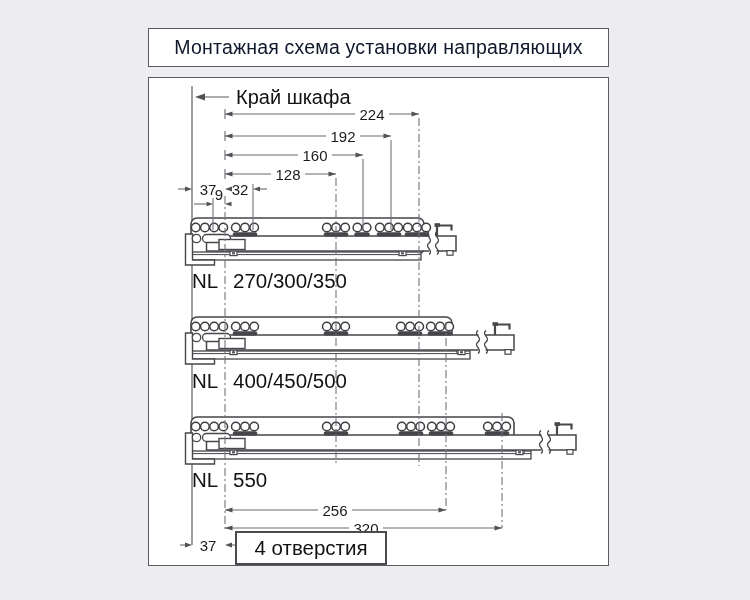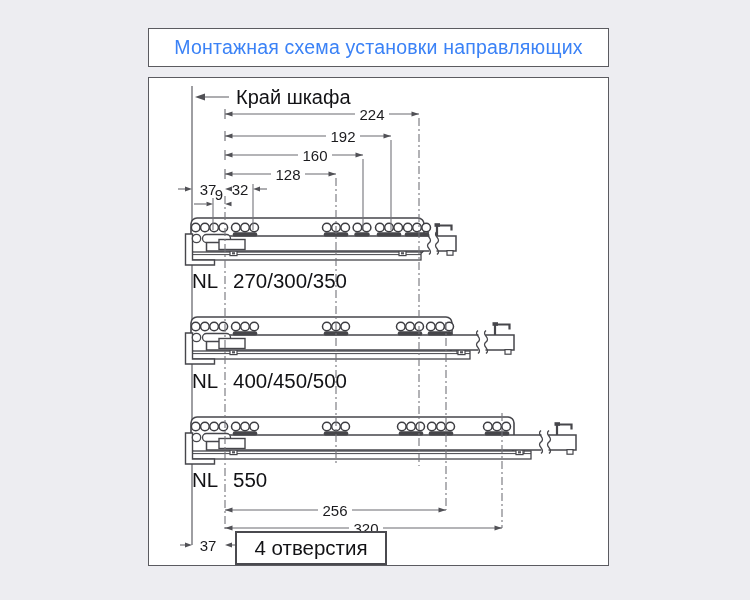--- a/index.html
+++ b/index.html
@@ -1,21 +1,21 @@
 <!DOCTYPE html>
 <html><head>
 <meta charset="utf-8">
 <style>
   html,body{margin:0;padding:0;background:#ededf1;}
   .canvas{position:relative;width:750px;height:600px;background:#ededf1;
           font-family:"Liberation Sans",sans-serif;overflow:hidden;}
   .box{position:absolute;background:#fff;border:1.6px solid #5b5b60;box-sizing:border-box;}
   #titlebox{left:148px;top:28px;width:461px;height:39px;display:flex;
             align-items:center;justify-content:center;}
-  #titlebox span{font-size:19.5px;color:#3b82f6;letter-spacing:.2px;}
+  #titlebox span{font-size:19.5px;color:#0f172a;letter-spacing:.2px;}
   #mainbox{left:148px;top:77px;width:461px;height:489px;}
   svg.overlay{position:absolute;left:0;top:0;}
   .ext{stroke:#74747a;stroke-width:1.1;fill:none}
   .edge{stroke:#6a6a70;stroke-width:1.3;fill:none}
   .dd{stroke-dasharray:8 3 2 3}
   .dim{stroke:#6a6a70;stroke-width:1.1;fill:none}
   .ah{fill:#515156;stroke:none}
   .lbg{fill:#fff;stroke:none}
   .t{font-size:15px;fill:#1b1b1e;text-anchor:middle;font-family:"Liberation Sans",sans-serif;}
   .nl{font-size:20.5px;fill:#121215;text-anchor:start;font-family:"Liberation Sans",sans-serif;}

